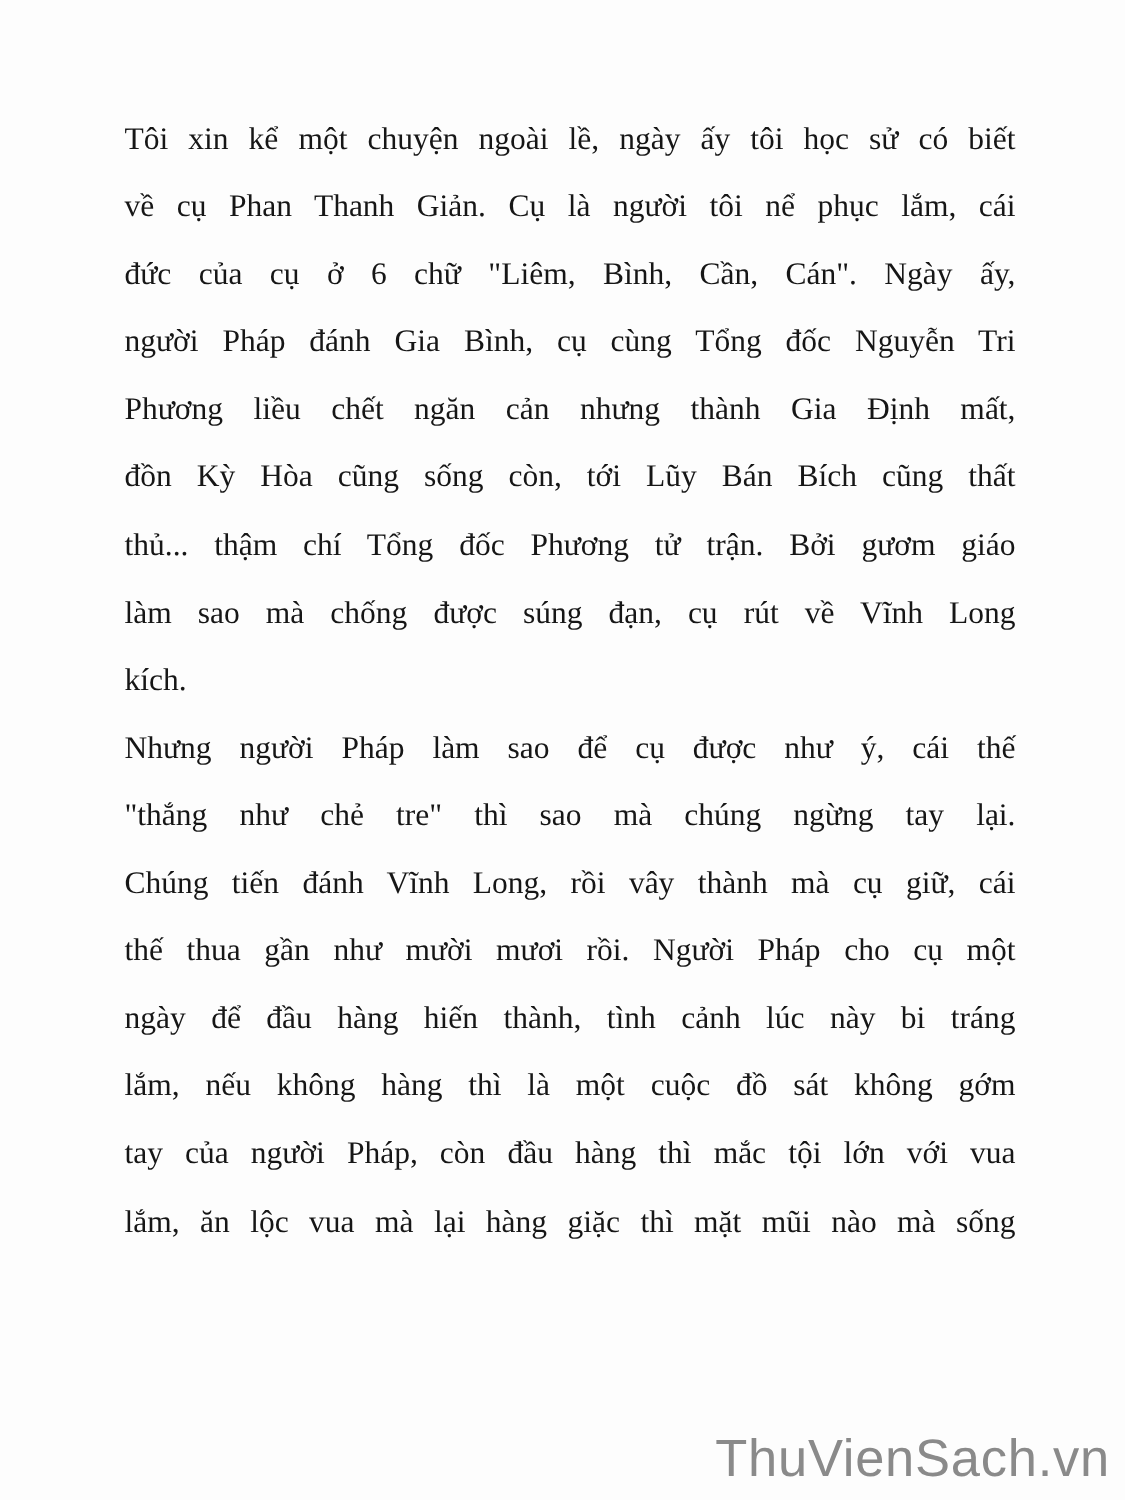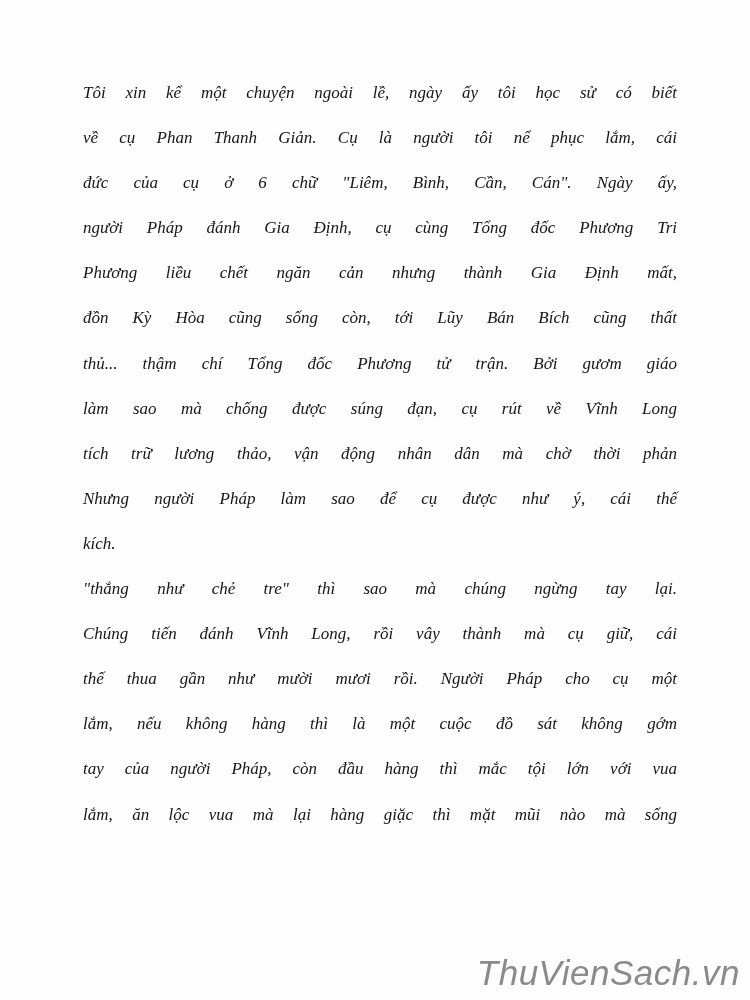--- a/index.html
+++ b/index.html
@@ -20,58 +20,56 @@
     font-family: "Liberation Serif", "DejaVu Serif", serif;
   }
   .text-block {
     position: absolute;
     left: 83px;
     top: 70px;
     width: 594px;
     color: #161616;
   }
   .text-line {
-    font-size: 17px;
+    font-size: 21px;
     line-height: 45.1px;
     text-align: justify;
     text-align-last: justify;
-    font-style: italic;
   }
   .text-line.para-end {
     text-align-last: left;
   }
   .watermark {
     position: absolute;
     right: 10px;
     bottom: 10px;
     font-family: "Liberation Sans", "DejaVu Sans", sans-serif;
     font-size: 35px;
     line-height: 1;
     letter-spacing: 0.5px;
     color: #8a8a8a;
-    font-style: italic;
   }
 </style>
 </head>
 <body style="background: rgb(253, 253, 253);">
 
 <main class="page" style="background: rgb(253, 253, 253);">
   <div class="text-block" id="text-block" style="color: rgb(22, 22, 22);">
       <div class="text-line">Tôi xin kể một chuyện ngoài lề, ngày ấy tôi học sử có biết</div>
       <div class="text-line">về cụ Phan Thanh Giản. Cụ là người tôi nể phục lắm, cái</div>
       <div class="text-line">đức của cụ ở 6 chữ "Liêm, Bình, Cần, Cán". Ngày ấy,</div>
-      <div class="text-line">người Pháp đánh Gia Định, cụ cùng Tổng đốc Phương Tri</div>
+      <div class="text-line">người Pháp đánh Gia Bình, cụ cùng Tổng đốc Nguyễn Tri</div>
       <div class="text-line">Phương liều chết ngăn cản nhưng thành Gia Định mất,</div>
       <div class="text-line">đồn Kỳ Hòa cũng sống còn, tới Lũy Bán Bích cũng thất</div>
       <div class="text-line">thủ... thậm chí Tổng đốc Phương tử trận. Bởi gươm giáo</div>
       <div class="text-line">làm sao mà chống được súng đạn, cụ rút về Vĩnh Long</div>
-      <div class="text-line">tích trữ lương thảo, vận động nhân dân mà chờ thời phản</div>
+      <div class="text-line para-end">kích.</div>
       <div class="text-line">Nhưng người Pháp làm sao để cụ được như ý, cái thế</div>
-      <div class="text-line para-end">kích.</div>
       <div class="text-line">"thắng như chẻ tre" thì sao mà chúng ngừng tay lại.</div>
       <div class="text-line">Chúng tiến đánh Vĩnh Long, rồi vây thành mà cụ giữ, cái</div>
       <div class="text-line">thế thua gần như mười mươi rồi. Người Pháp cho cụ một</div>
+      <div class="text-line">ngày để đầu hàng hiến thành, tình cảnh lúc này bi tráng</div>
       <div class="text-line">lắm, nếu không hàng thì là một cuộc đồ sát không gớm</div>
       <div class="text-line">tay của người Pháp, còn đầu hàng thì mắc tội lớn với vua</div>
       <div class="text-line">lắm, ăn lộc vua mà lại hàng giặc thì mặt mũi nào mà sống</div>
     </div>
   <div class="watermark" style="color: rgb(138, 138, 138);">ThuVienSach.vn</div>
 </main>
 
 </body></html>

